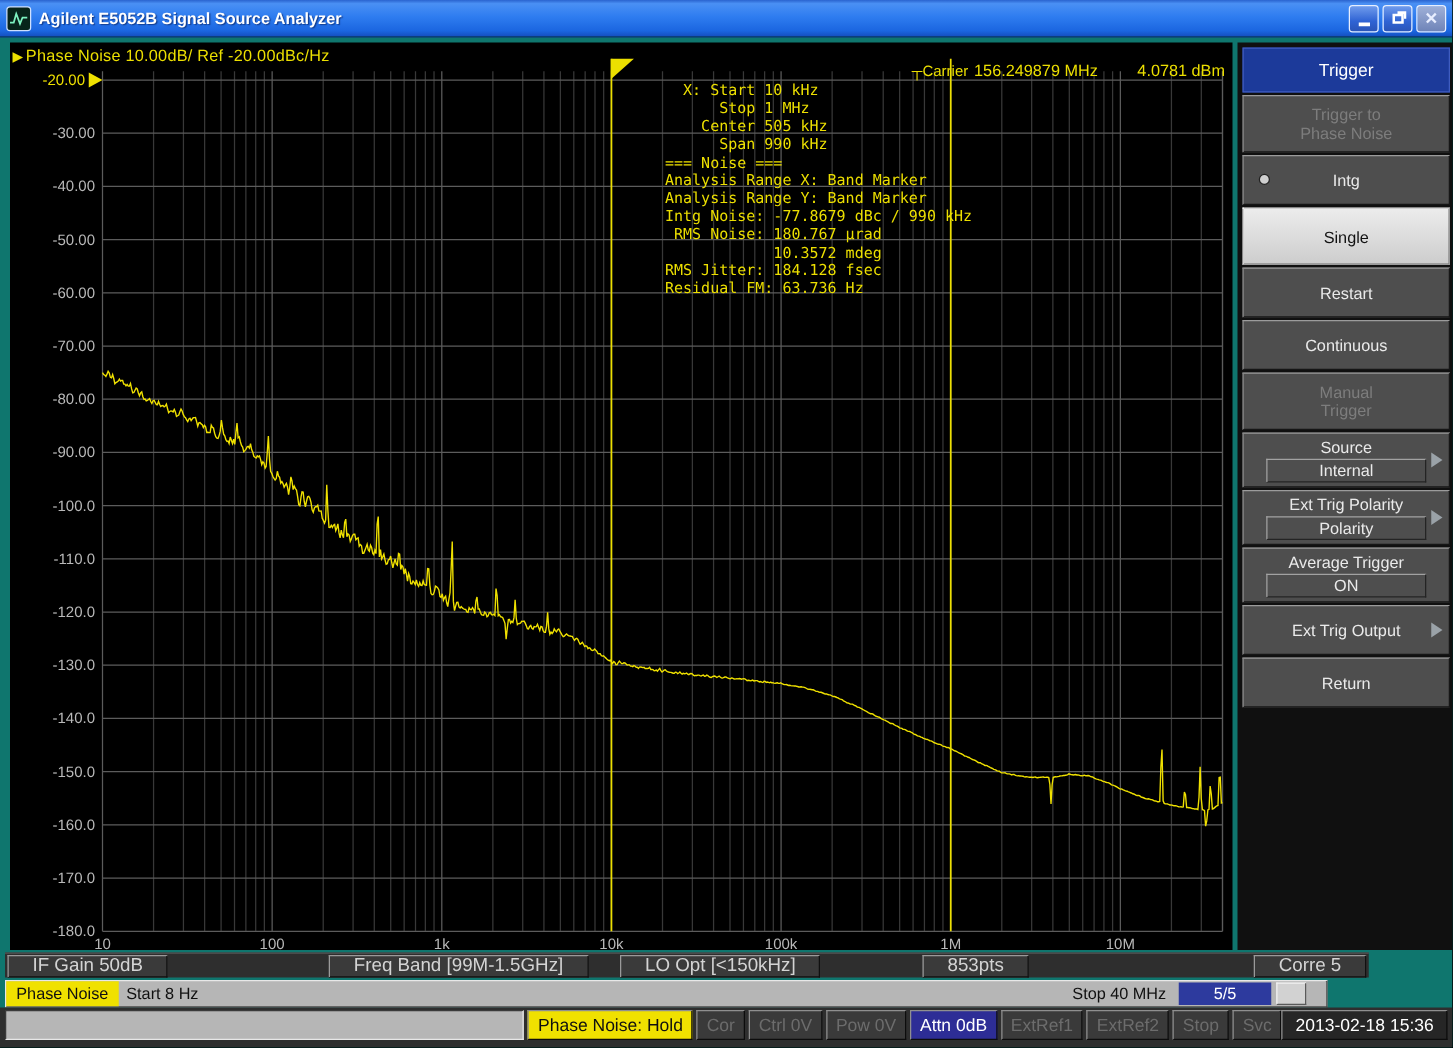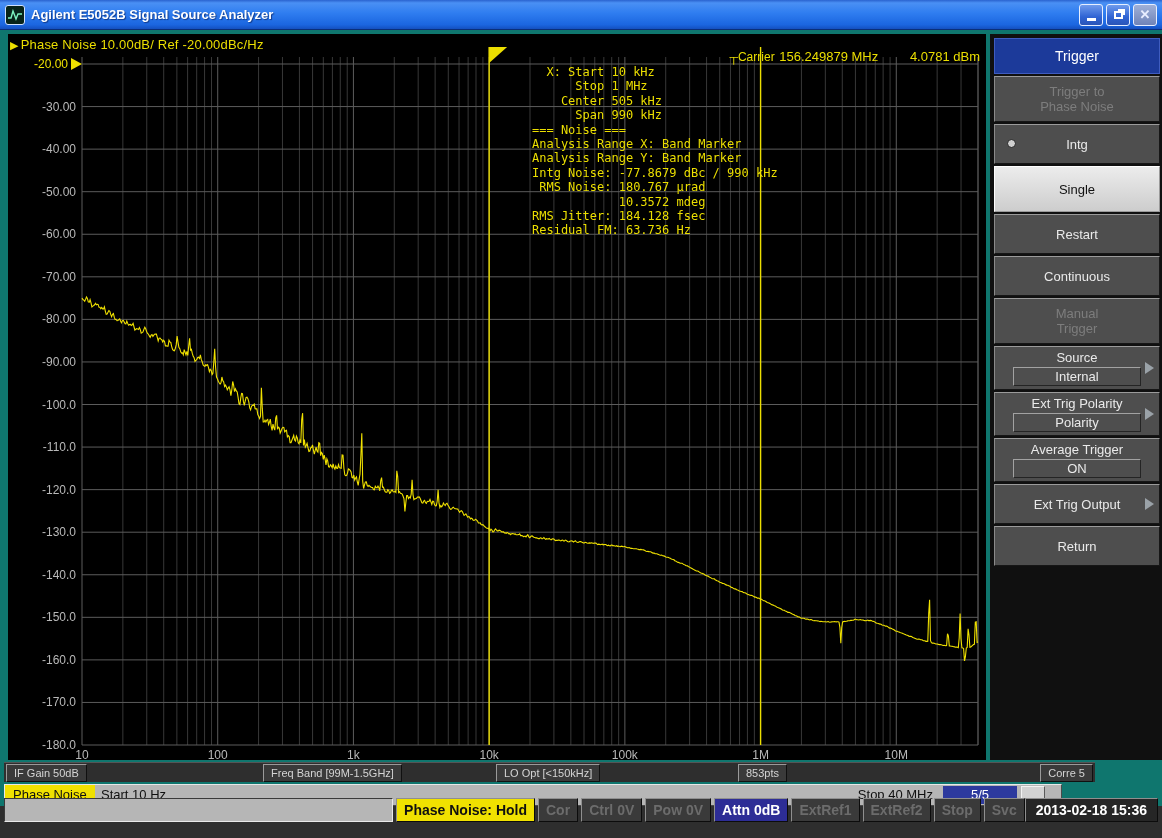--- a/index.html
+++ b/index.html
@@ -46,37 +46,37 @@
     background:#cfcfcf;border:1px solid #222;}
   .sb-btn.stacked{flex-direction:column;justify-content:center;align-items:center;}
   .sb-val{display:block;width:128px;margin-top:2px;padding:1px 0;background:#4e4e4e;color:#eaeaea;
     border:1px solid;border-color:#a2a2a2 #242424 #242424 #a2a2a2;font-size:13px;text-align:center;line-height:15px;}
   .sb-arrow{position:absolute;right:5px;top:50%;margin-top:-6px;width:0;height:0;
     border-left:9px solid #9aa2a8;border-top:6px solid transparent;border-bottom:6px solid transparent;}
 
   
   .rowA{position:absolute;left:4px;top:762px;width:1091px;height:20px;background:#2e2e2e;
     border-top:1px solid #555;}
-  .rowA .cell{position:absolute;top:1px;height:18px;line-height:16px;padding:0 7px;color:#d4d4d4;font-size:11px;
+  .rowA .cell{position:absolute;top:1px;height:18px;line-height:16px;padding:0 19px;color:#d4d4d4;font-size:15px;
     background:#3a3a3a;border:1px solid;border-color:#9a9a9a #101010 #101010 #9a9a9a;}
 
   
   .rowB{position:absolute;left:4px;top:784px;width:1058px;height:22px;background:#b6b6b6;
     border:1px solid;border-color:#e8e8e8 #4a4a4a #4a4a4a #e8e8e8;color:#101010;font-size:13px;}
   .rowB .mode{position:absolute;left:0;top:0;height:20px;line-height:20px;padding:0 8px;background:#f0e100;color:#101010;}
   .rowB .start{position:absolute;left:96px;top:0;height:20px;line-height:20px;}
   .rowB .stop{position:absolute;right:128px;top:0;height:20px;line-height:20px;}
   .rowB .page{position:absolute;right:44px;top:1px;width:74px;height:18px;line-height:18px;text-align:center;
     background:#2d3a9e;color:#fff;}
   .rowB .spin{position:absolute;right:16px;top:1px;width:24px;height:18px;background:#d2d2d2;
     border:1px solid;border-color:#f2f2f2 #5a5a5a #5a5a5a #f2f2f2;}
 
   
   .taskbar{position:absolute;left:0;top:806px;width:1162px;height:32px;background:#2e2e2e;
-    display:flex;align-items:flex-end;padding:16px 4px;font-weight:bold;}
+    display:flex;align-items:flex-start;padding:2px 4px;}
   .msg-panel{width:428px;height:24px;background:#b6b6b6;border:1px solid;border-color:#3a3a3a #e8e8e8 #e8e8e8 #3a3a3a;}
   .badge{height:24px;line-height:22px;margin-left:3px;padding:0 7px;font-size:14px;
     background:#3a3a3a;border:1px solid;border-color:#8f8f8f #0c0c0c #0c0c0c #8f8f8f;color:#e8e8e8;white-space:nowrap;}
   .badge.yellow{background:#f0e100;color:#101010;}
   .badge.dim{color:#6c6c6c;}
   .badge.blue{background:#2d2d96;color:#fff;}
   .badge.clock{margin-left:auto;background:#262626;color:#fff;padding:0 10px;}
 </style>
 </head>
 <body>
@@ -260,21 +260,21 @@
   <div class="rowA">
     <div class="cell" style="left:2px;">IF Gain 50dB</div>
     <div class="cell" style="left:259px;">Freq Band [99M-1.5GHz]</div>
     <div class="cell" style="left:492px;">LO Opt [&lt;150kHz]</div>
     <div class="cell" style="left:734px;">853pts</div>
     <div class="cell" style="right:2px;">Corre 5</div>
   </div>
 
   <div class="rowB">
     <div class="mode">Phase Noise</div>
-    <div class="start">Start 10 Hz</div>
+    <div class="start">Start 8 Hz</div>
     <div class="stop">Stop 40 MHz</div>
     <div class="page">5/5</div>
     <div class="spin"></div>
   </div>
 
   <div class="taskbar">
     <div class="msg-panel"></div>
     <div class="badge yellow">Phase Noise: Hold</div>
     <div class="badge dim">Cor</div>
     <div class="badge dim">Ctrl 0V</div>

